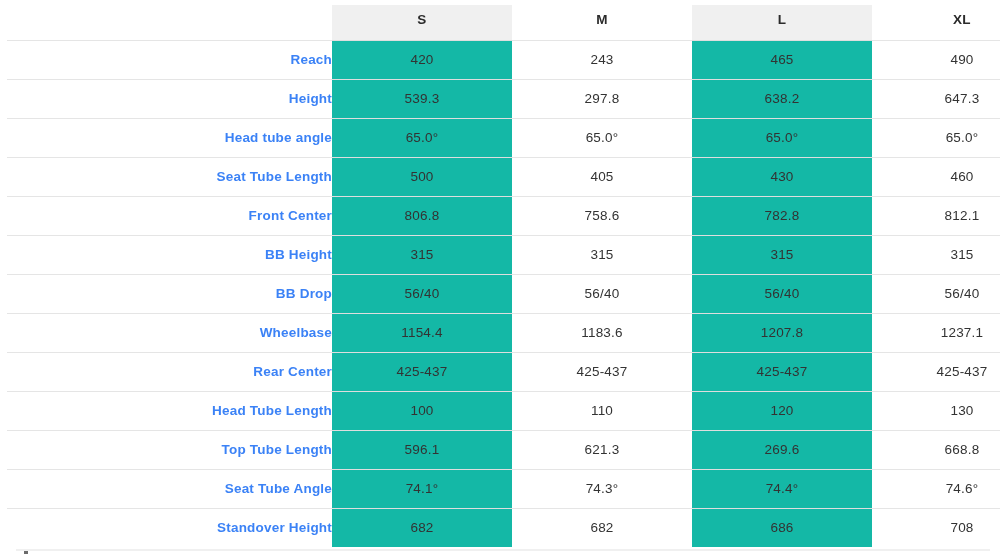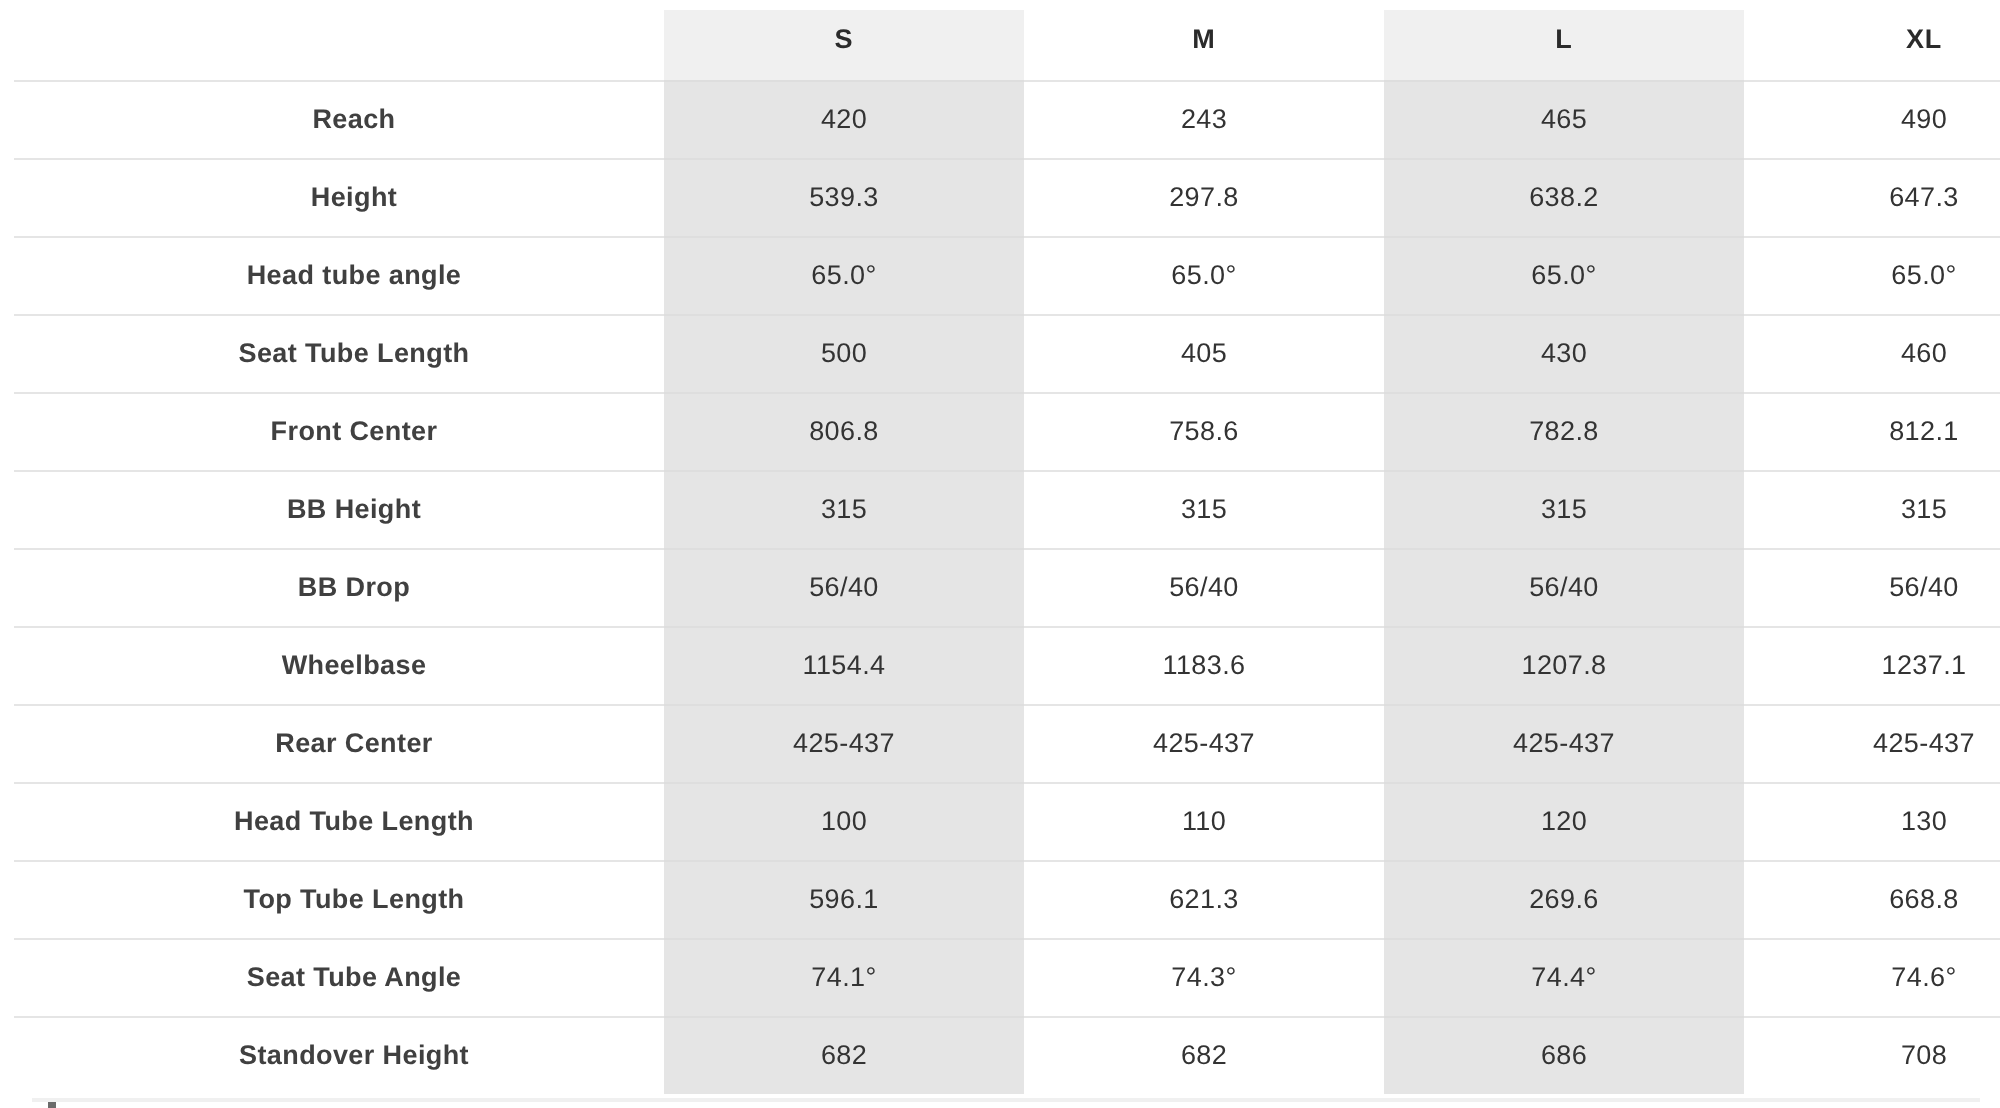--- a/index.html
+++ b/index.html
@@ -33,25 +33,25 @@
     background: linear-gradient(#ffffff 0, #ffffff 5px, #f0f0f0 5px);
   }
   tbody tr { height: 39px; }
   tbody td {
     font-size: 13.5px;
     color: #333333;
     text-align: center;
     border-top: 1px solid #e5e5e5;
     letter-spacing: 0.2px;
   }
-  tbody td.shaded { background: #e5e5e5; border-top-color: #dedede; }
+  tbody td.shaded { background: #14b8a6; border-top-color: #dedede; }
   tbody td.label-cell {
-    text-align: center;
+    text-align: right;
     font-weight: 700;
-    color: #404040;
+    color: #3b82f6;
     padding-left: 15px;
     letter-spacing: 0.2px;
   }
   .below-bar {
     position: absolute;
     left: 16px;
     top: 549px;
     width: 974px;
     height: 2px;
     background: #f0f0f0;

